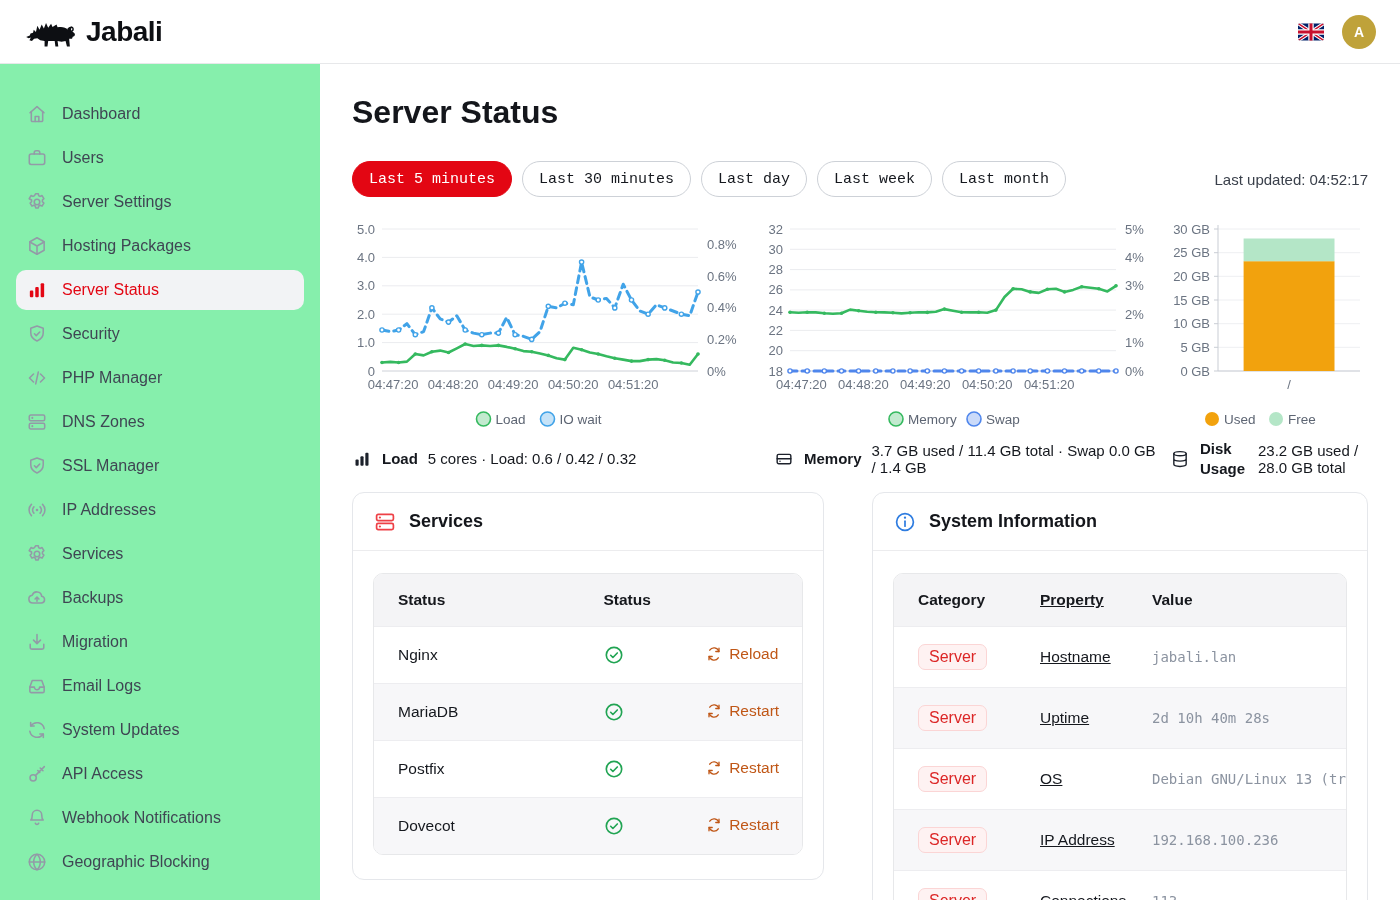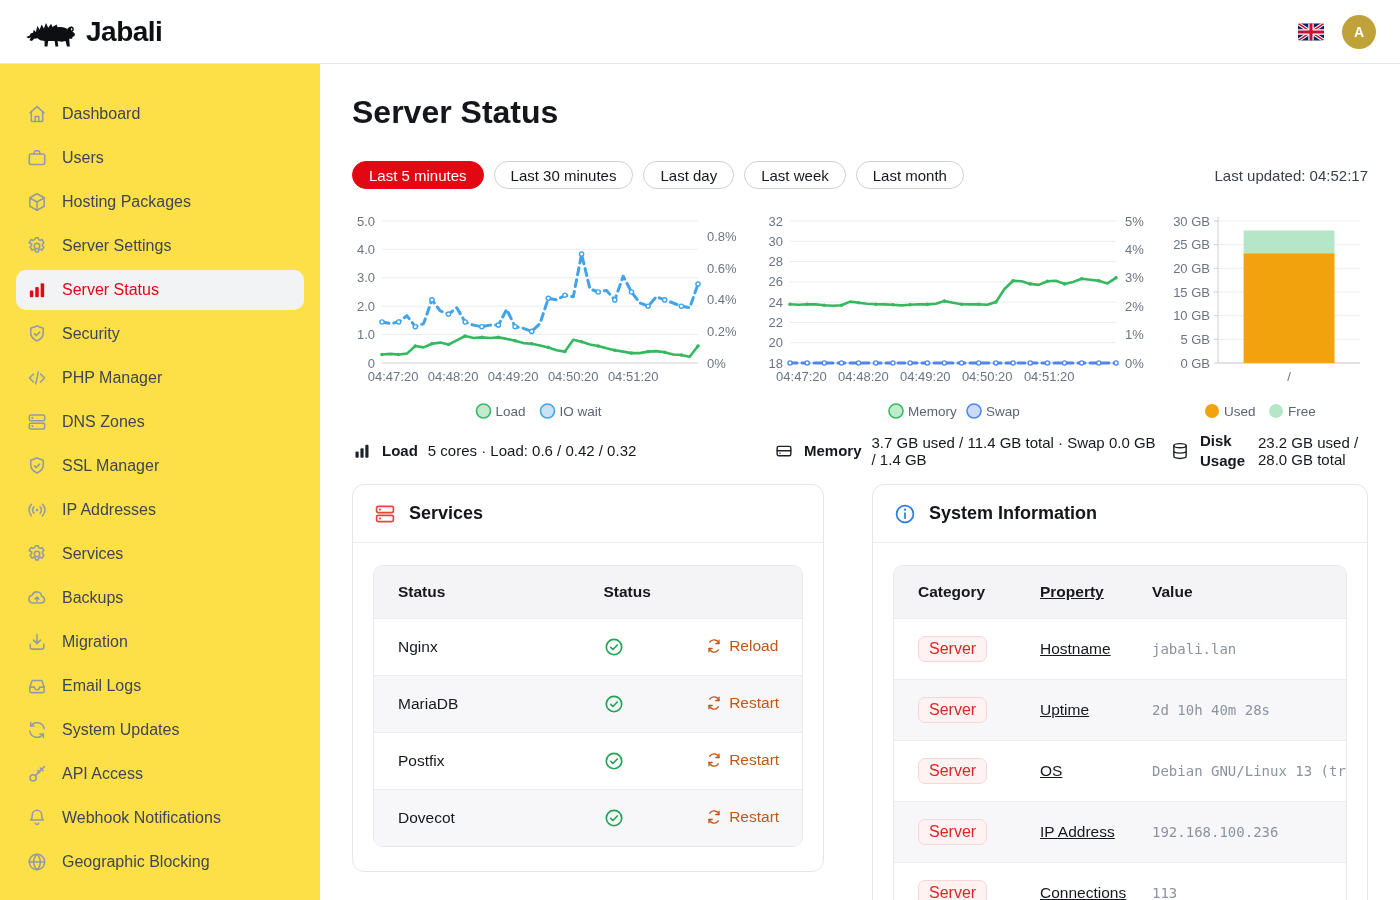--- a/index.html
+++ b/index.html
@@ -10,37 +10,37 @@
   .topbar { position:absolute; top:0; left:0; width:1400px; height:64px; background:#fff;
     display:flex; align-items:center; padding:0 24px; border-bottom:1px solid #e7e8ea; z-index:5; }
   .brand { display:flex; align-items:center; gap:10px; cursor:pointer; }
   .brand-name { font-size:28px; font-weight:800; letter-spacing:-0.5px; color:#0d0f13; }
   .topbar-right { margin-left:auto; display:flex; align-items:center; gap:18px; }
   .flag { width:26px; height:18px; display:block; cursor:pointer; }
   .avatar { width:34px; height:34px; border-radius:50%; background:#bfa23a; color:#fff;
     font-weight:700; font-size:14px; display:flex; align-items:center; justify-content:center; cursor:pointer; }
 
   
-  .sidebar { position:absolute; top:64px; left:0; width:320px; bottom:0; background:#fde047; padding-top:30px; }
+  .sidebar { position:absolute; top:64px; left:0; width:320px; bottom:0; background:#86efac; padding-top:30px; }
   .side-item { height:40px; margin:0 16px 4px 16px; border-radius:10px; display:flex; align-items:center;
     gap:14px; padding:0 10px; font-size:16px; color:#3f4653; cursor:pointer; }
   .side-item .icn { width:22px; height:22px; color:#939aa7; flex:0 0 22px; }
   .side-item.active { background:#f2f3f5; color:#e30613; }
   .side-item.active .icn { color:#e30613; }
 
   .ic { width:100%; height:100%; stroke:currentColor; fill:none; stroke-width:1.7;
     stroke-linecap:round; stroke-linejoin:round; display:block; }
 
   
   .main { position:absolute; left:320px; top:64px; right:0; bottom:0; padding:0 32px; overflow:hidden; }
   .page-title { font-size:32px; font-weight:800; color:#14161b; margin-top:30px; }
 
   .controls { margin-top:30px; display:flex; align-items:center; gap:10px; }
-  .tr-btn { height:28px; padding:0 16px; border-radius:18px; border:1px solid #cdd1d7; background:#fff;
-    font-size:15px; font-family:Liberation Sans, sans-serif; color:#15181e; cursor:pointer; }
+  .tr-btn { height:36px; padding:0 16px; border-radius:18px; border:1px solid #cdd1d7; background:#fff;
+    font-size:15px; font-family:Liberation Mono, monospace; color:#15181e; cursor:pointer; }
   .tr-btn.active { background:#e30613; border-color:#e30613; color:#fff; }
   .last-updated { margin-left:auto; font-size:15px; color:#3a404b; }
 
   .charts { margin-top:22px; display:flex; gap:8px; }
   .chart { flex:0 0 auto; }
   .tick { font-family:"Liberation Sans",sans-serif; font-size:13px; fill:#6b7482; }
   .leg  { font-family:"Liberation Sans",sans-serif; font-size:13.5px; fill:#5d6573; }
 
   .stats { margin-top:2px; display:flex; gap:8px; }
   .stat { display:flex; align-items:center; gap:10px; font-size:15px; }
@@ -126,34 +126,34 @@
         <svg class="ic" viewBox="0 0 24 24">
           <rect x="3.6" y="7.6" width="16.8" height="11.4" rx="2"></rect>
           <path d="M9 7.6V6a2 2 0 012-2h2a2 2 0 012 2v1.6"></path>
         </svg>
       </span>
       <span>Users</span>
     </div>
     <div class="side-item">
       <span class="icn ">
         <svg class="ic" viewBox="0 0 24 24">
+          <path d="M10.6 3h2.8l.4 2.1c.6.2 1.2.4 1.7.8l2-.9 2 3.4-1.6 1.4c.1.6.1 1.3 0 1.9l1.6 1.4-2 3.4-2-.9c-.5.4-1.1.6-1.7.8l-.4 2.1h-2.8l-.4-2.1a6.6 6.6 0 01-1.7-.8l-2 .9-2-3.4 1.6-1.4a6.8 6.8 0 010-1.9L3.5 8.4l2-3.4 2 .9c.5-.4 1.1-.6 1.7-.8L10.6 3z"></path>
+          <circle cx="12" cy="12" r="3"></circle>
+        </svg>
+      </span>
+      <span>Server Settings</span>
+    </div>
+    <div class="side-item">
+      <span class="icn ">
+        <svg class="ic" viewBox="0 0 24 24">
           <path d="M12 3l7.8 4.4v9.2L12 21l-7.8-4.4V7.4L12 3z"></path>
           <path d="M12 12l7.8-4.4M12 12L4.2 7.6M12 12v9"></path>
         </svg>
       </span>
       <span>Hosting Packages</span>
-    </div>
-    <div class="side-item">
-      <span class="icn ">
-        <svg class="ic" viewBox="0 0 24 24">
-          <path d="M10.6 3h2.8l.4 2.1c.6.2 1.2.4 1.7.8l2-.9 2 3.4-1.6 1.4c.1.6.1 1.3 0 1.9l1.6 1.4-2 3.4-2-.9c-.5.4-1.1.6-1.7.8l-.4 2.1h-2.8l-.4-2.1a6.6 6.6 0 01-1.7-.8l-2 .9-2-3.4 1.6-1.4a6.8 6.8 0 010-1.9L3.5 8.4l2-3.4 2 .9c.5-.4 1.1-.6 1.7-.8L10.6 3z"></path>
-          <circle cx="12" cy="12" r="3"></circle>
-        </svg>
-      </span>
-      <span>Server Settings</span>
     </div>
     <div class="side-item active">
       <span class="icn ">
         <svg class="ic" viewBox="0 0 24 24">
           <g fill="currentColor" stroke="none">
             <rect x="4.2" y="12.6" width="3.8" height="7.4" rx="1.2"></rect>
             <rect x="10.1" y="8.6" width="3.8" height="11.4" rx="1.2"></rect>
             <rect x="16" y="4.6" width="3.8" height="15.4" rx="1.2"></rect>
           </g>
         </svg>

